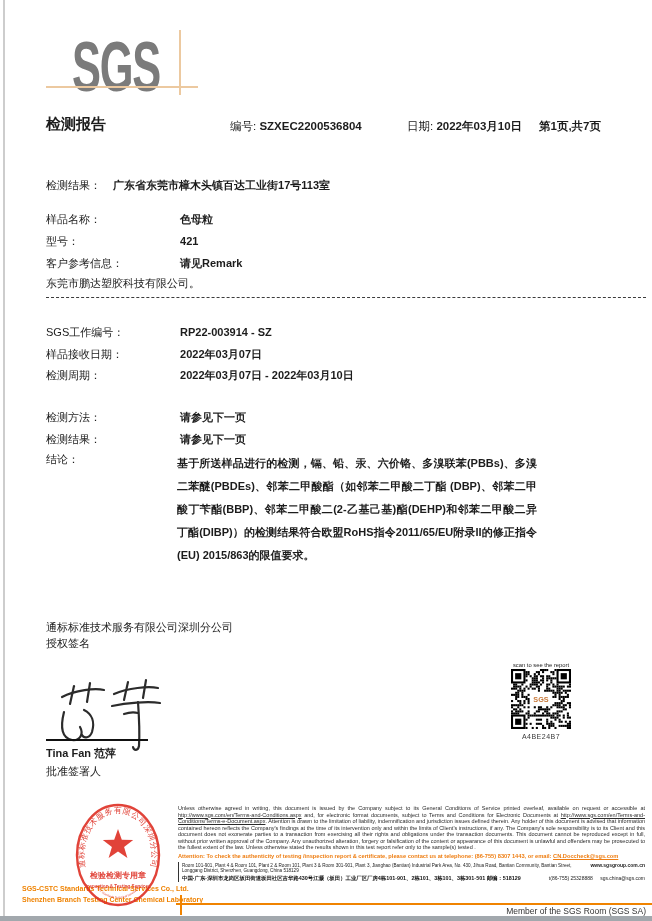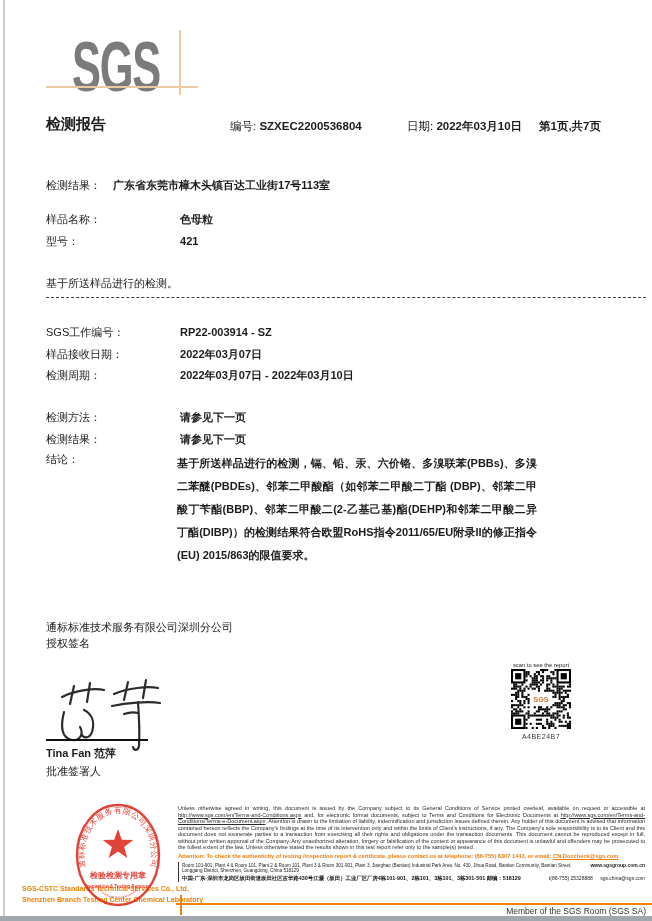--- a/index.html
+++ b/index.html
@@ -95,21 +95,25 @@
   </div>
 
   <div class="row r3">
     <span class="lbl w2">样品名称：</span>
     <span class="val">色母粒</span>
   </div>
   <div class="row r4">
     <span class="lbl w2">型号：</span>
     <span class="val">421</span>
   </div>
-  <div class="row note">基于所送样品进行的检测。</div>
+  <div class="row r5">
+    <span class="lbl w2">客户参考信息：</span>
+    <span class="val">请见Remark</span>
+  </div>
+  <div class="row note">东莞市鹏达塑胶科技有限公司。</div>
 
   <div class="abs sep"></div>
 
   <div class="row j1">
     <span class="lbl w2">SGS工作编号：</span>
     <span class="val">RP22-003914 - SZ</span>
   </div>
   <div class="row j2">
     <span class="lbl w2">样品接收日期：</span>
     <span class="val">2022年03月07日</span>

